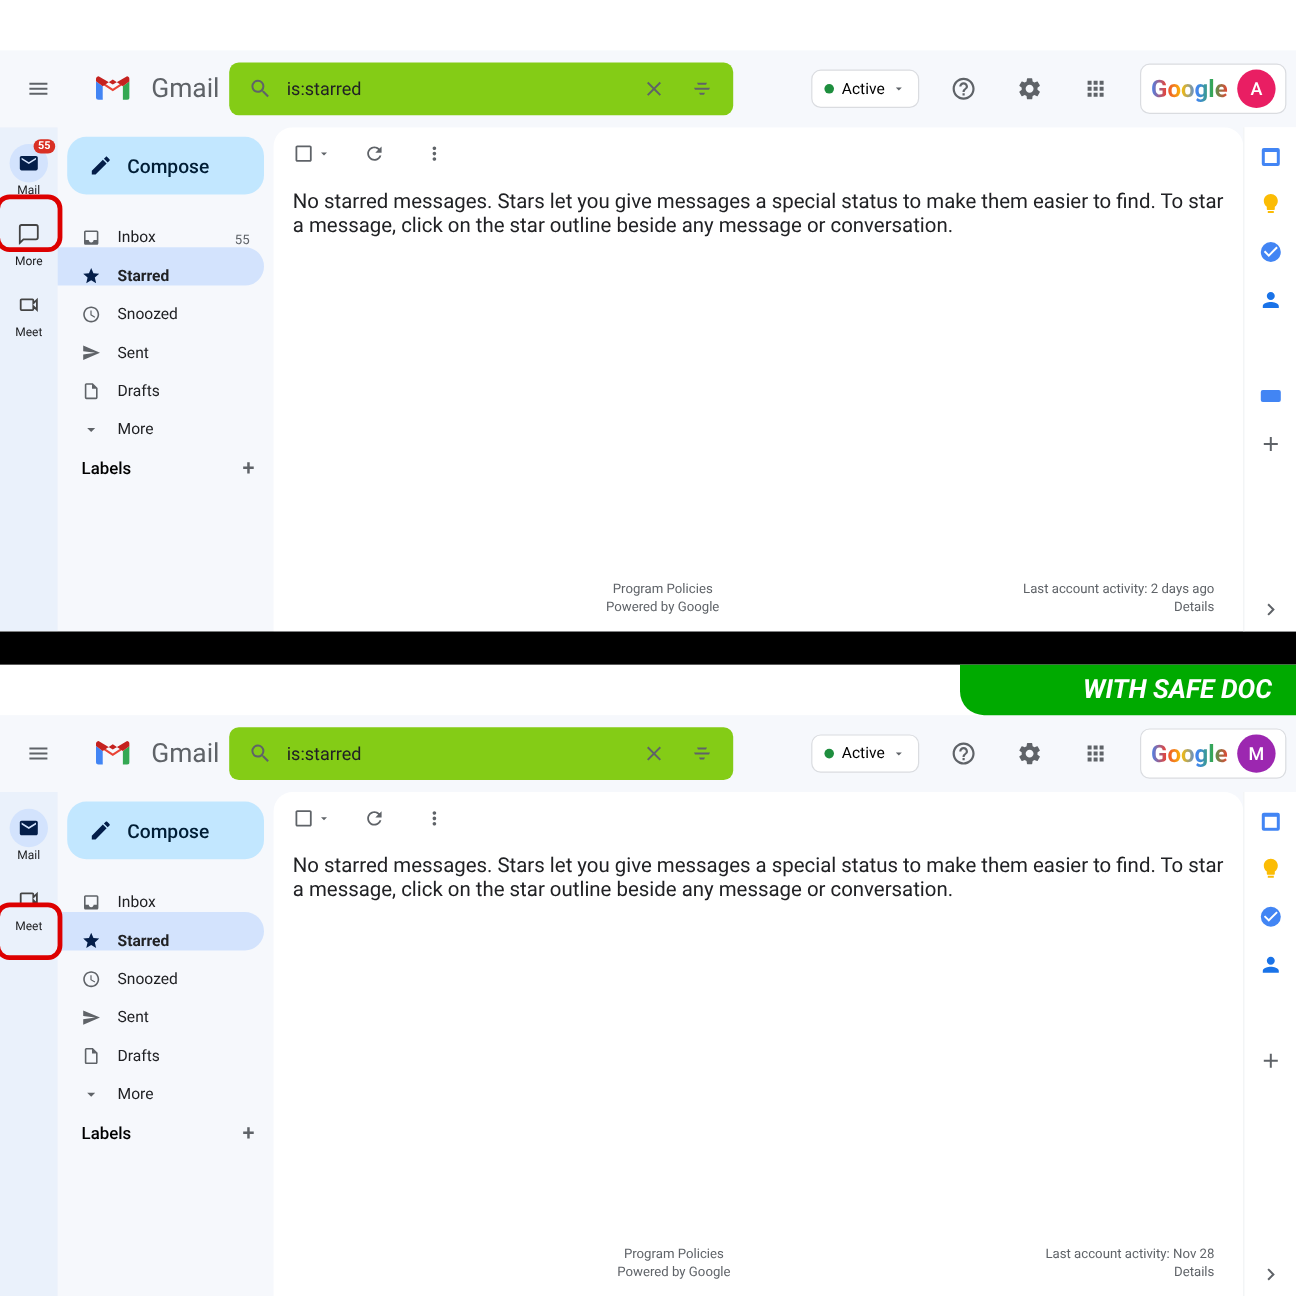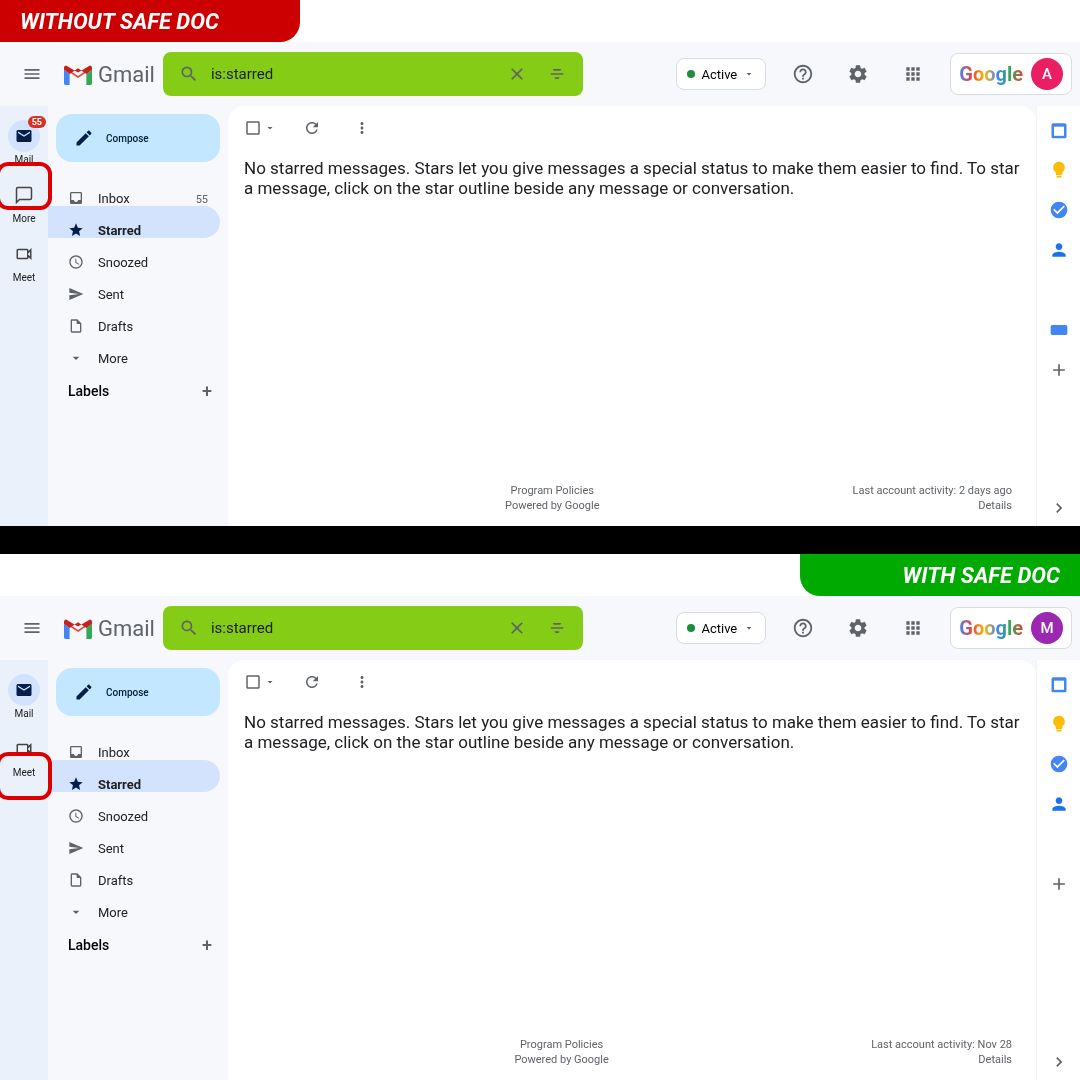--- a/index.html
+++ b/index.html
@@ -4,42 +4,42 @@
 <style>
 * { margin: 0; padding: 0; box-sizing: border-box; font-family: 'Google Sans', Roboto, Arial, sans-serif; }
 body { background: #fff; width: 1080px; height: 1080px; overflow: hidden; }
 .container { width: 1080px; height: 1080px; display: flex; flex-direction: column; }
 .banner { height: 42px; display: flex; align-items: center; padding: 0 20px; color: #fff; font-weight: 700; font-size: 22px; font-style: italic; }
 .banner.red { background: #c00; border-radius: 0 0 20px 0; width: 300px; }
 .banner.green { background: #0a0; border-radius: 0 0 0 20px; width: 280px; margin-left: auto; justify-content: flex-end; }
 .gmail-window { flex: 1; background: #f6f8fc; display: flex; flex-direction: column; position: relative; }
 .header { height: 64px; display: flex; align-items: center; padding: 0 8px; gap: 8px; }
 .menu-btn { width: 48px; height: 48px; display: flex; align-items: center; justify-content: center; cursor: pointer; border-radius: 50%; }
-.logo-area { display: flex; align-items: flex-end; gap: 6px; min-width: 90px; }
+.logo-area { display: flex; align-items: center; gap: 18px; min-width: 90px; margin-left: 16px; }
 .gmail-m { width: 28px; height: 22px; }
 .gmail-text { font-size: 22px; color: #5f6368; }
 .search-bar { flex: 1; max-width: 420px; height: 44px; background: #84cc16; border-radius: 8px; display: flex; align-items: center; padding: 0 8px; gap: 4px; }
 .search-bar input { flex: 1; border: none; background: transparent; font-size: 15px; outline: none; color: #202124; }
 .icon-btn { width: 36px; height: 36px; display: flex; align-items: center; justify-content: center; cursor: pointer; border-radius: 50%; color: #5f6368; }
 .right-actions { margin-left: auto; display: flex; align-items: center; gap: 19px; }
 .active-pill { height: 32px; border: 1px solid #dadce0; border-radius: 8px; display: flex; align-items: center; padding: 0 10px; gap: 6px; font-size: 13px; background: #fff; cursor: pointer; }
 .dot-green { width: 8px; height: 8px; background: #1e8e3e; border-radius: 50%; }
 .google-logo { display: flex; align-items: center; font-size: 20px; font-weight: 500; padding: 4px 8px; background: #fff; border-radius: 8px; gap: 8px; border: 1px solid #dadce0; }
 .avatar { width: 32px; height: 32px; border-radius: 50%; color: #fff; display: flex; align-items: center; justify-content: center; font-size: 15px; font-weight: 500; }
 .avatar.pink { background: #e91e63; }
 .avatar.purple { background: #9c27b0; }
 .body-area { flex: 1; display: flex; overflow: hidden; }
 .rail { width: 48px; background: #eaf1fb; display: flex; flex-direction: column; align-items: center; padding-top: 8px; gap: 2px; }
 .rail-item { width: 48px; display: flex; flex-direction: column; align-items: center; padding: 6px 0; cursor: pointer; font-size: 10px; color: #202124; gap: 2px; position: relative; }
 .rail-icon-wrap { width: 32px; height: 32px; border-radius: 16px; display: flex; align-items: center; justify-content: center; position: relative; }
 .rail-item.active .rail-icon-wrap { background: #d3e3fd; }
 .badge { position: absolute; top: -4px; right: -6px; background: #d93025; color: #fff; font-size: 9px; padding: 1px 4px; border-radius: 8px; font-weight: 700; }
 .highlight-box { position: absolute; border: 4px solid #d00; border-radius: 12px; pointer-events: none; z-index: 10; }
 .sidebar { width: 180px; display: flex; flex-direction: column; padding-top: 4px; }
-.compose-btn { margin: 4px 8px 12px 8px; height: 48px; background: #c2e7ff; border-radius: 16px; display: flex; align-items: center; padding: 0 18px; gap: 12px; cursor: pointer; font-size: 10px; color: #001d35; font-weight: 500; }
+.compose-btn { margin: 4px 8px 12px 8px; height: 48px; background: #c2e7ff; border-radius: 16px; display: flex; align-items: center; padding: 0 18px; gap: 12px; cursor: pointer; font-size: 16px; color: #001d35; font-weight: 500; }
 .nav-item { height: 32px; display: flex; align-items: flex-end; padding: 0 12px 0 20px; gap: 14px; border-radius: 0 16px 16px 0; margin-right: 8px; font-size: 13px; color: #202124; cursor: pointer; }
 .nav-item.selected { background: #d3e3fd; font-weight: 700; }
 .nav-item .count { margin-left: auto; font-size: 11px; color: #5f6368; }
 .labels-header { display: flex; align-items: center; justify-content: space-between; padding: 14px 16px 6px 20px; font-size: 14px; font-weight: 500; }
 .main { flex: 1; background: #fff; border-radius: 16px 16px 0 0; margin-right: 44px; display: flex; flex-direction: column; overflow: hidden; }
 .toolbar { height: 44px; display: flex; align-items: center; padding: 0 12px; gap: 14px; }
 .checkbox-combo { display: flex; align-items: center; gap: 2px; padding: 4px; cursor: pointer; }
 .empty-msg { padding: 8px 16px; font-size: 17px; color: #202124; }
 .footer { margin-top: auto; padding: 14px 24px; display: flex; justify-content: space-between; font-size: 11px; color: #5f6368; }
 .footer-col { display: flex; flex-direction: column; gap: 2px; }
@@ -49,21 +49,20 @@
 .scroll-arrow { margin-top: auto; margin-bottom: 8px; cursor: pointer; }
 .divider { height: 28px; background: #000; }
 svg { display: block; }
 </style>
 </head>
 <body>
 
 <div class="container">
 
   <div style="height:526px;display:flex;flex-direction:column;position:relative;background:#fff;">
-    <div style="position:absolute;top:0;left:0;z-index:20;" class="banner red">WITHOUT SAFE DOC</div>
     <div class="gmail-window" style="margin-top:42px;">
       <div class="header">
         <div class="menu-btn">
           <svg width="20" height="20" viewBox="0 0 24 24">
               <path fill="#5f6368" d="M3 18h18v-2H3v2zm0-5h18v-2H3v2zm0-7v2h18V6H3z"></path>
             </svg>
         </div>
         <div class="logo-area">
           <svg class="gmail-m" viewBox="0 0 40 30">
               <path fill="#EA4335" d="M20 15L5 5v3l15 10L35 8V5z"></path>

